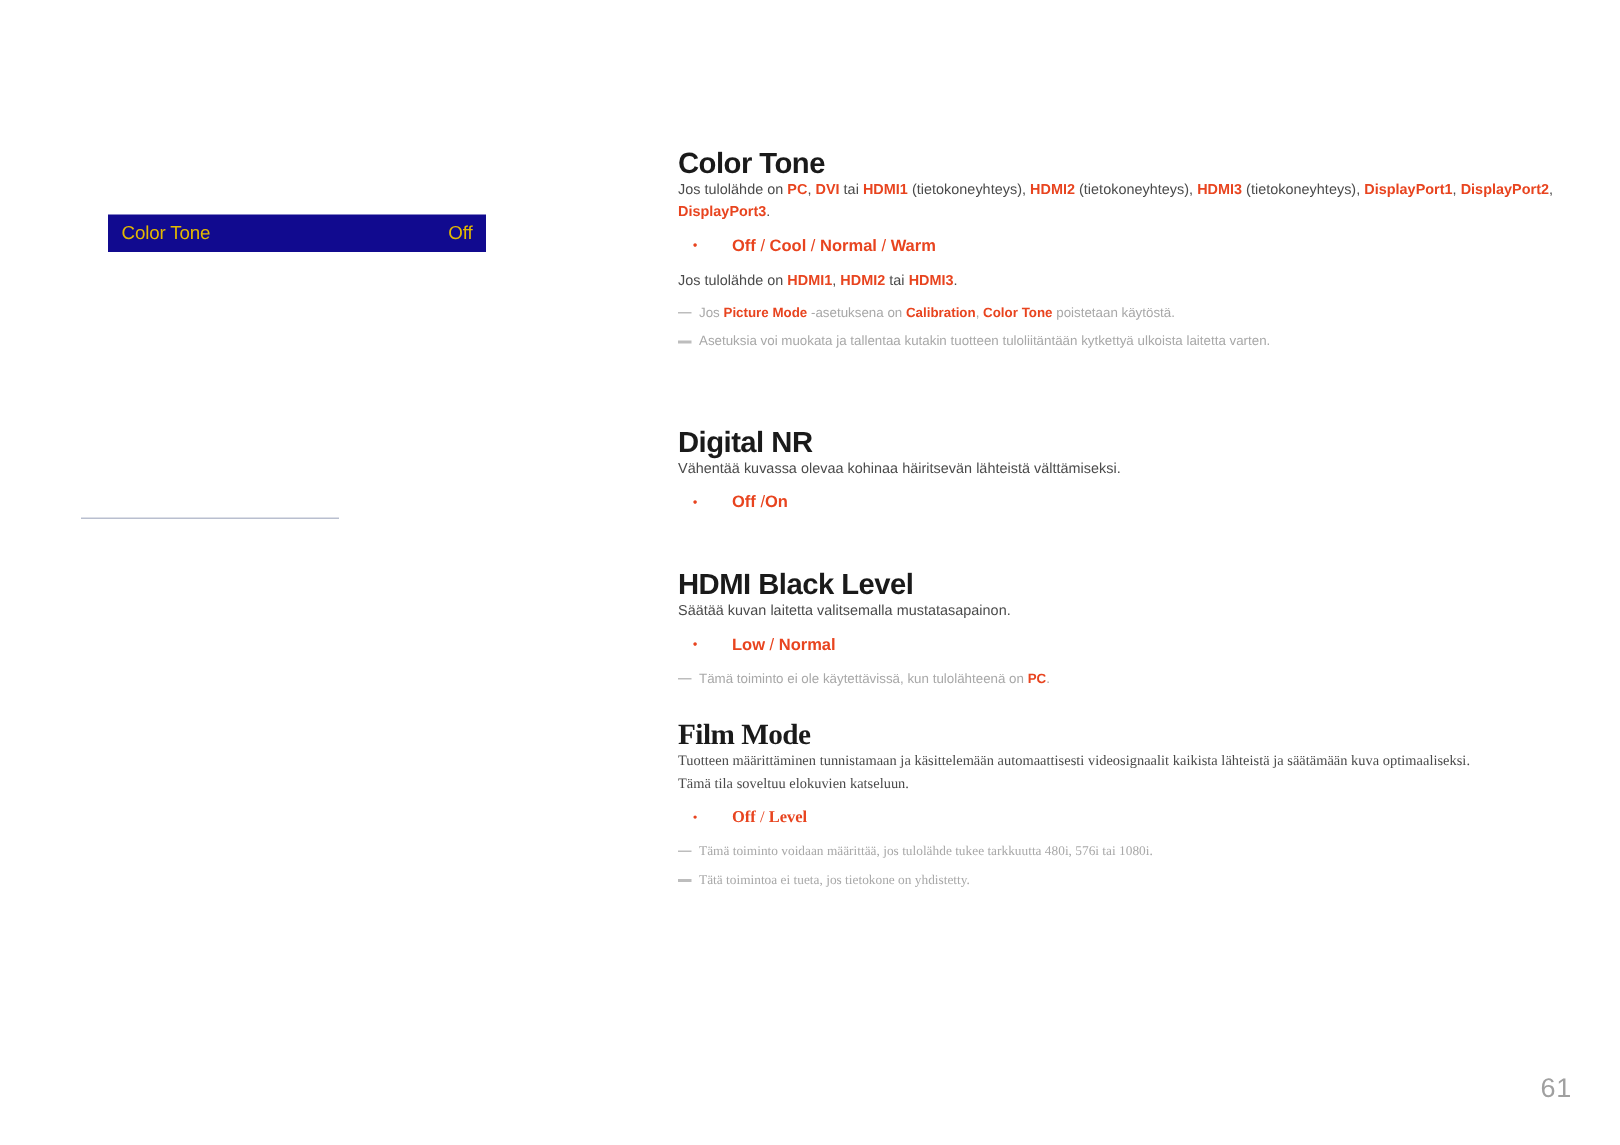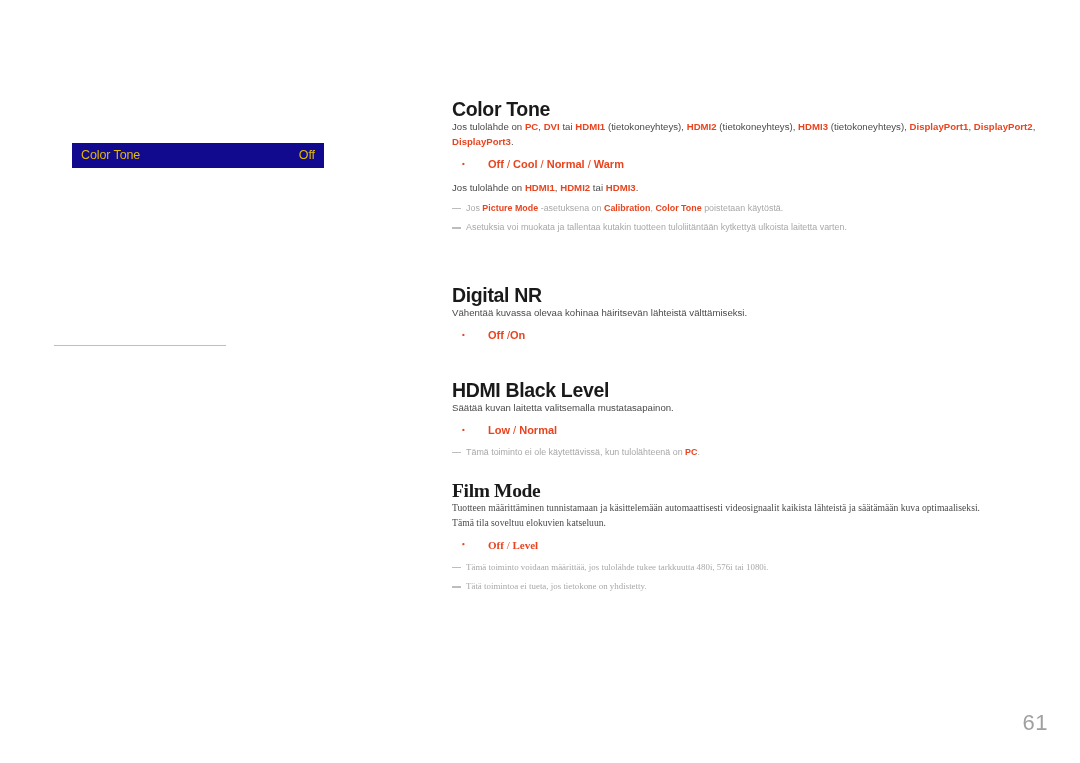--- a/index.html
+++ b/index.html
@@ -158,21 +158,21 @@
     height: 1.6px;
     background: #bdbdbd;
   }
   .note .hl { color: #e8441f; font-weight: bold; }
 
   
   .page-number {
     position: absolute;
     right: 32px;
     bottom: 27px;
-    font-size: 22px;
+    font-size: 18px;
     color: #a0a0a0;
     font-weight: 400;
     letter-spacing: 0.5px;
   }
 </style>
 </head>
 <body>
 
 <div class="page">
 

